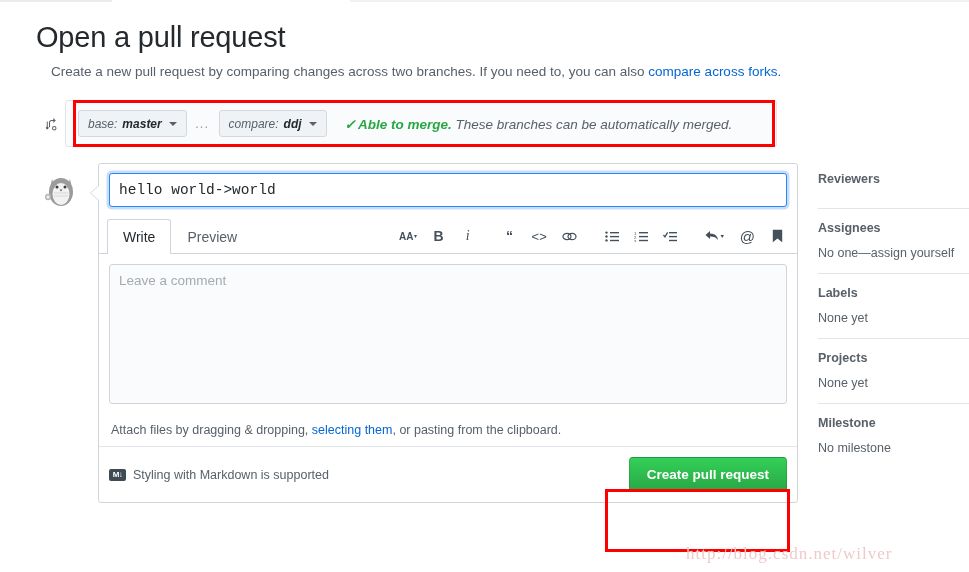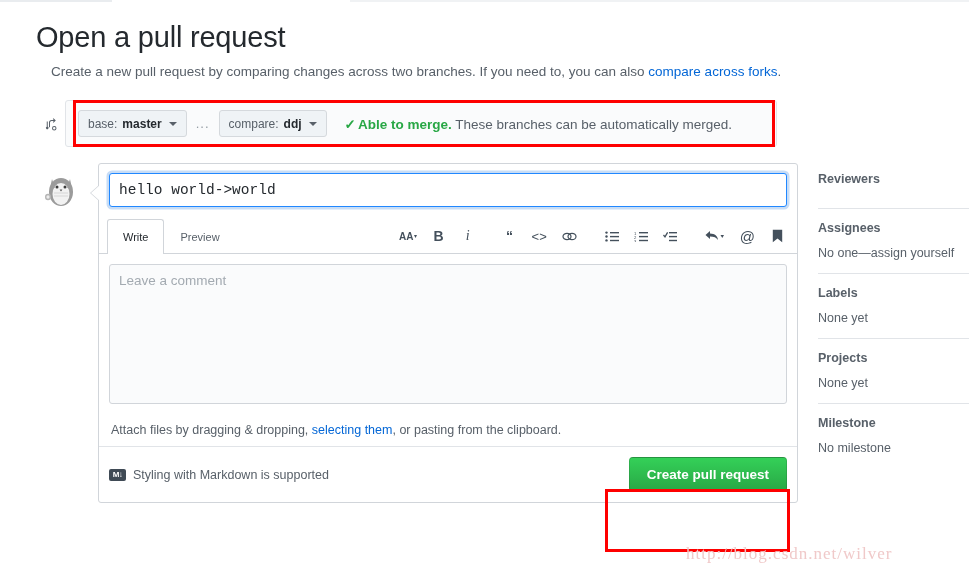--- a/index.html
+++ b/index.html
@@ -38,21 +38,21 @@
     display: flex; align-items: center;
   }
   .compare-icon {
     width: 28px; min-width:28px; display:flex; align-items:center; justify-content:center;
     color: #586069;
   }
   .compare-panel {
     flex: 1; height: 47px;
     background: #fafbfc;
     border: 1px solid #e1e4e8; border-radius: 3px;
-    display: flex; align-items: center; padding: 4px 12px;
+    display: flex; align-items: center; padding: 4px 12px; font-style: italic;
   }
   .branch-btn {
     display: inline-flex; align-items: center; gap: 5px;
     height: 27px; padding: 0 9px;
     background: #eff3f6; border: 1px solid #d5d9dd; border-radius: 3px;
     font-size: 12px; color: #586069; white-space: nowrap;
     cursor: pointer;
   }
   .branch-btn b { color:#24292e; font-weight: 700; }
   .caret {
@@ -94,21 +94,21 @@
     outline: none; background:#fff;
   }
 
   
   .tabbar {
     position: relative; margin-top: 11px; padding: 0 10px 0 8px;
     border-bottom: 1px solid #d1d5da;
     display:flex; align-items: flex-end; height: 36px;
   }
   .tab {
-    padding: 8px 15px; font-size: 11px; color:#586069;
+    padding: 8px 15px; font-size: 14px; color:#586069;
     border: 1px solid transparent; border-bottom: none;
     border-radius: 3px 3px 0 0; cursor: pointer; line-height: 18px;
     position: relative; top: 1px; background: transparent;
   }
   .tab.active {
     background:#fff; border-color:#d1d5da; color:#24292e;
   }
   .tab.active:after {
     content:""; position:absolute; left:0; right:0; bottom:-1px; height:1px; background:#fff;
   }

